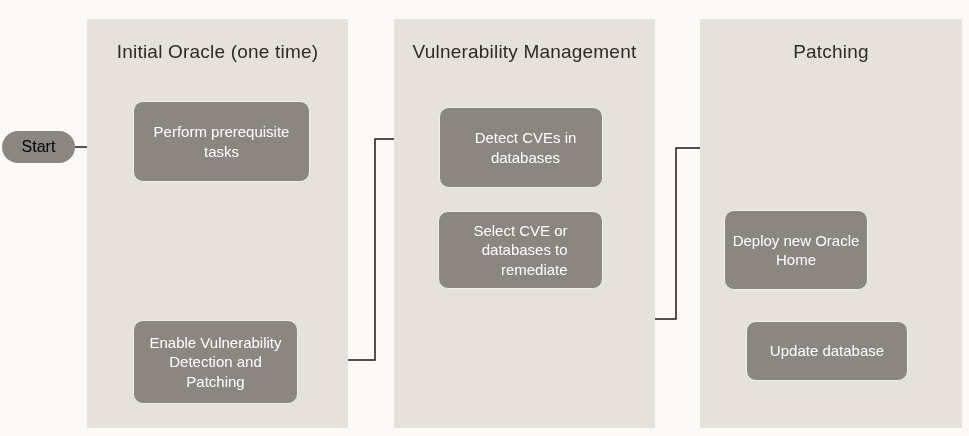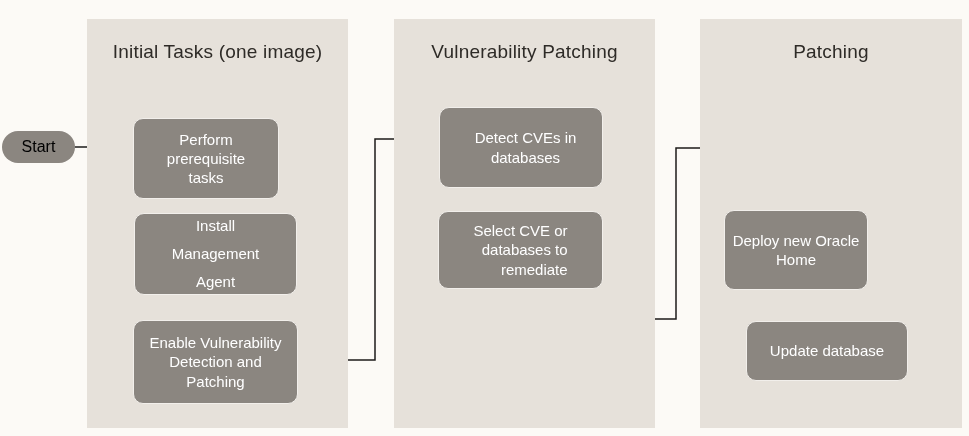--- a/index.html
+++ b/index.html
@@ -99,33 +99,30 @@
     <path d="M521,289 V319 H676 V148 H746" marker-end="url(#arrow)"></path>
     <path d="M827,178 V210" marker-end="url(#arrow)"></path>
     <path d="M827,290 V321" marker-end="url(#arrow)"></path>
   </svg>
 
   <div class="start-pill">
     <span>Start</span>
   </div>
 
   <div class="panel panel-1">
-    <div class="panel-title">Initial Tasks (one image)</div>
+    <div class="panel-title">Initial Oracle (one time)</div>
   </div>
-  <div class="node" style="left:133px; top:118px; width:146px; height:81px;">Perform prerequisite
+  <div class="node" style="left:133px; top:101px; width:177px; height:81px;">Perform prerequisite
 tasks</div>
-  <div class="node tall-lines" style="left:134px; top:213px; width:163px; height:82px;">Install
-Management
-Agent</div>
   <div class="node" style="left:133px; top:320px; width:165px; height:84px;">Enable Vulnerability
 Detection and
 Patching</div>
 
   <div class="panel panel-2">
-    <div class="panel-title">Vulnerability Patching</div>
+    <div class="panel-title">Vulnerability Management</div>
   </div>
   <div class="node" style="left:439px; top:107px; width:164px; height:81px;padding-left:15px;">Detect CVEs in
 databases</div>
   <div class="node" style="left:438px; top:211px; width:165px; height:78px;text-align:right;">Select CVE or
 databases to
 remediate</div>
 
   <div class="panel panel-3">
     <div class="panel-title">Patching</div>
   </div>

